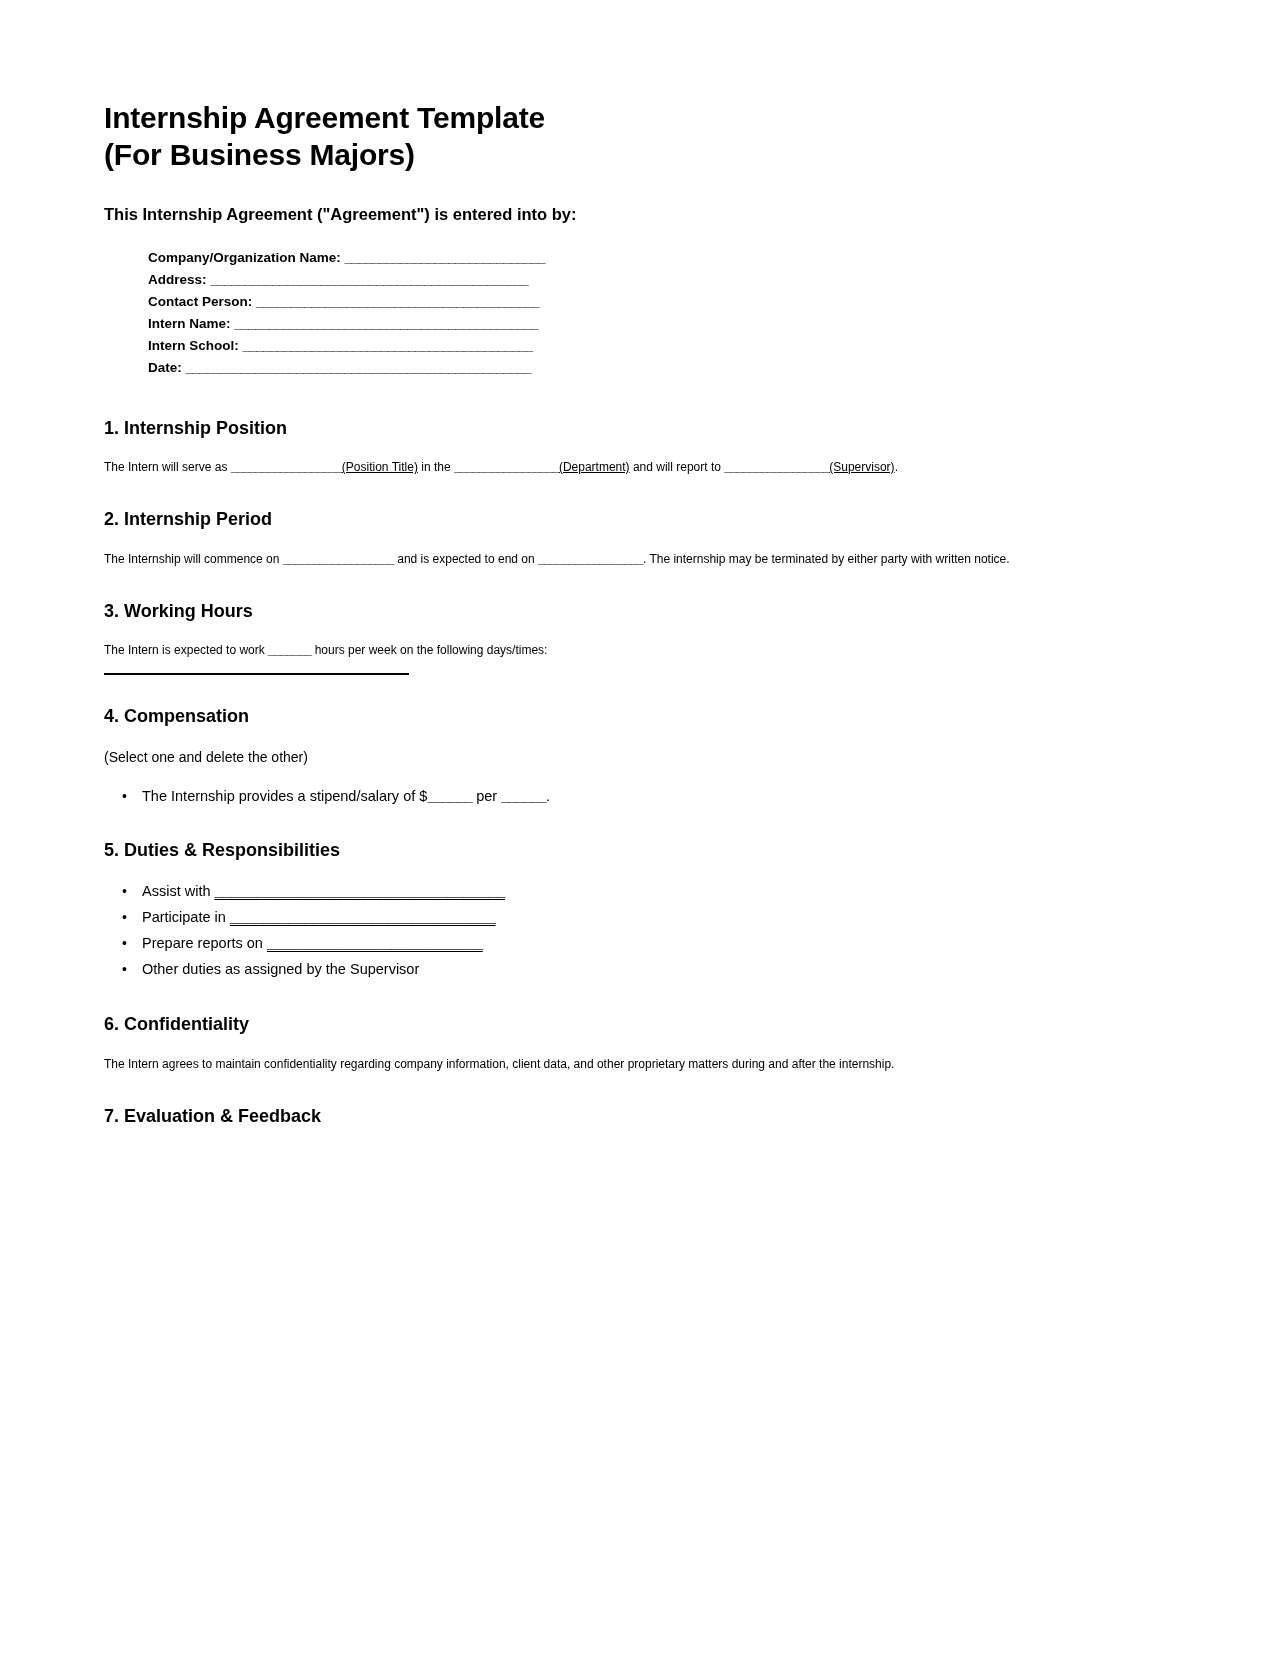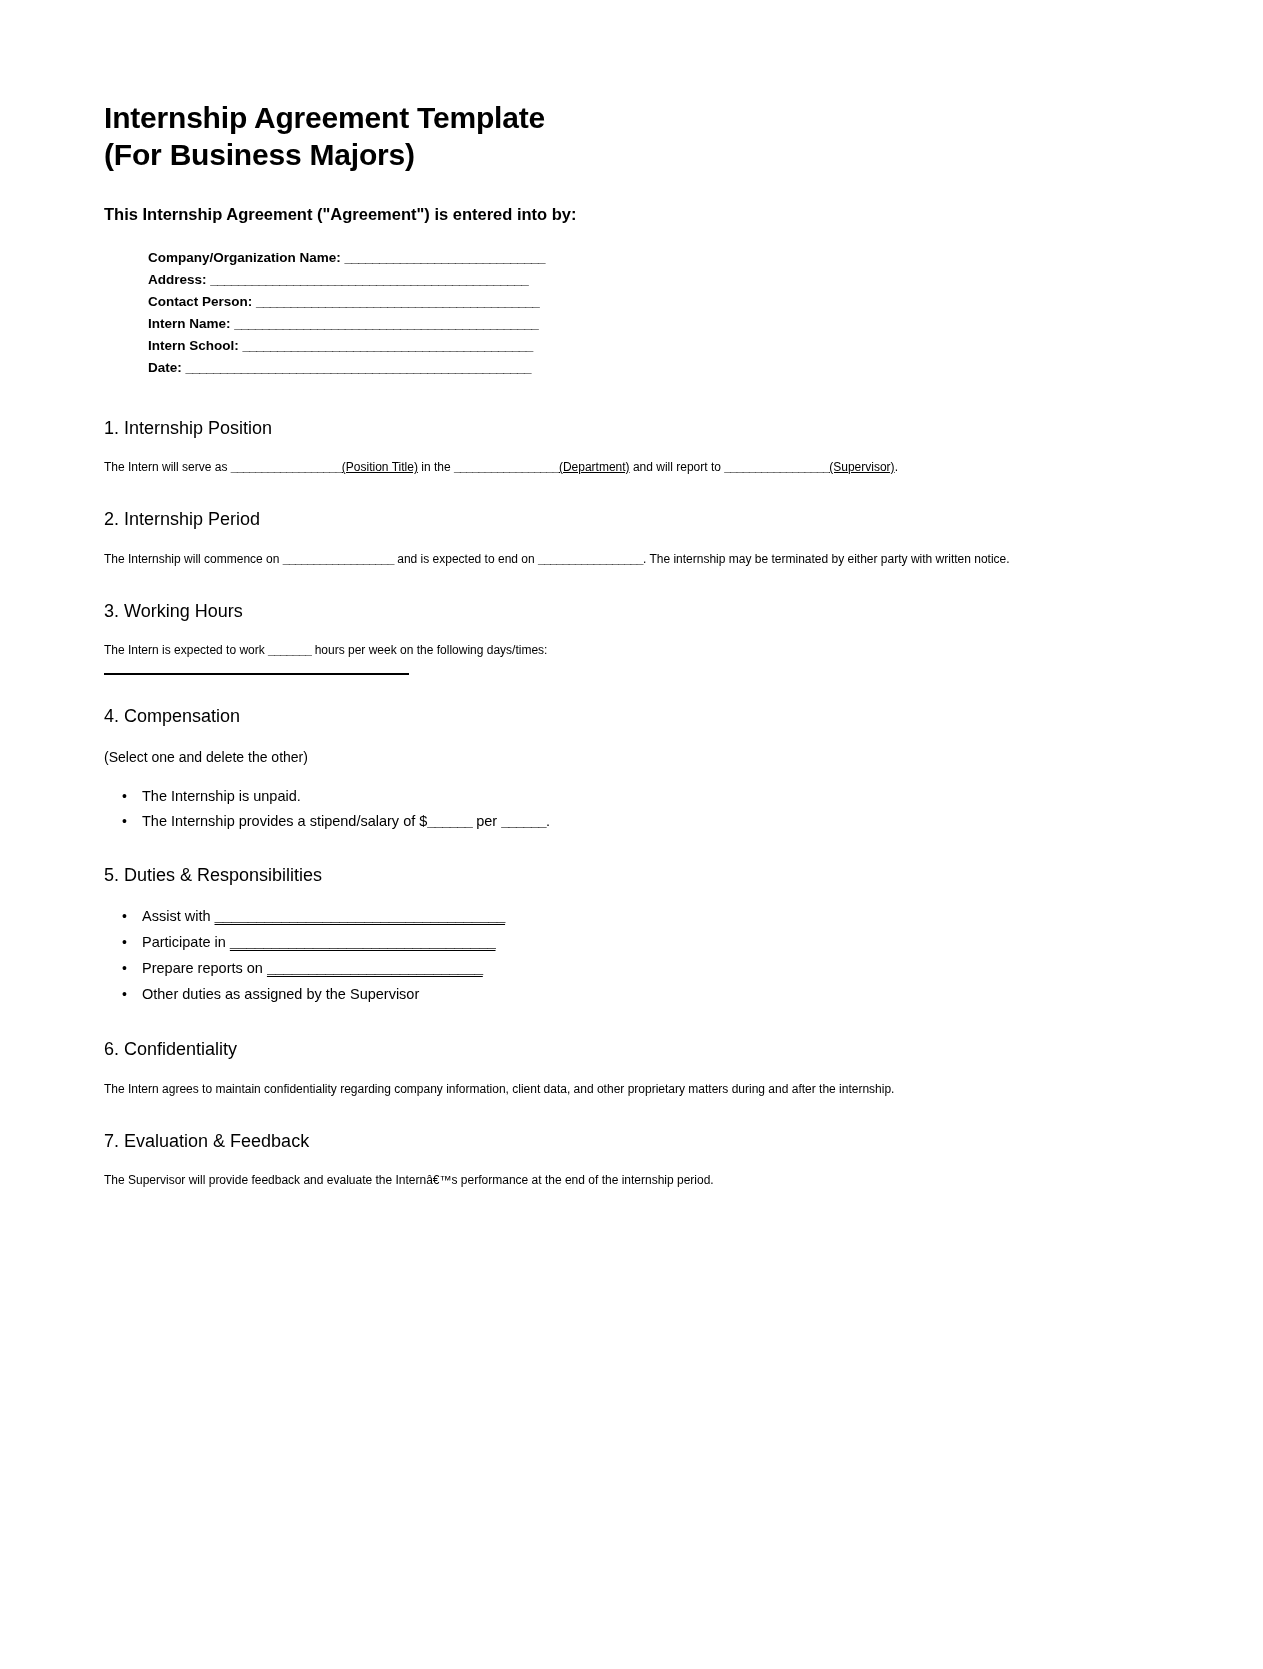--- a/index.html
+++ b/index.html
@@ -55,21 +55,21 @@
   }
   .field-label { }
   .blank {
     font-weight: bold;
     letter-spacing: -0.6px;
   }
 
   
   h2.section-heading {
     font-size: 18px;
-    font-weight: normal;
+    font-weight: bold;
     margin: 0 0 18px 0;
     line-height: 1.25;
   }
   .section {
     margin: 0 0 30px 0;
   }
 
   
   p.body-text {
     font-size: 12px;
@@ -188,23 +188,20 @@
         <span>The Intern is expected to work </span><span class="inline-blank">_______</span><span> hours per week on the following days/times:</span>
         <span class="rule-line"></span>
       </p>
     </div>
 
     <div class="section">
       <h2 class="section-heading">4. Compensation</h2>
       <p class="note-text">(Select one and delete the other)</p>
       <ul class="doc-list">
         <li>
-          <span>The Internship is unpaid.</span><span class="blank-bold"></span><span></span><span class="blank-bold"></span><span></span>
-        </li>
-        <li>
           <span>The Internship provides a stipend/salary of $</span><span class="blank-bold">______</span><span> per </span><span class="blank-bold">______</span><span>.</span>
         </li>
       </ul>
     </div>
 
     <div class="section">
       <h2 class="section-heading">5. Duties &amp; Responsibilities</h2>
       <ul class="doc-list">
         <li>
           <span>Assist with </span><span class="blank-ul">___________________________________</span>
@@ -221,17 +218,16 @@
       </ul>
     </div>
 
     <div class="section">
       <h2 class="section-heading">6. Confidentiality</h2>
       <p class="body-text">The Intern agrees to maintain confidentiality regarding company information, client data, and other proprietary matters during and after the internship.</p>
     </div>
 
     <div class="section">
       <h2 class="section-heading">7. Evaluation &amp; Feedback</h2>
-      <p class="body-text">The Supervisor will provide feedback and evaluate the Internâ€™s performance at the end of the internship period.</p>
     </div>
 
   </div>
 </div>
 
 </body></html>

